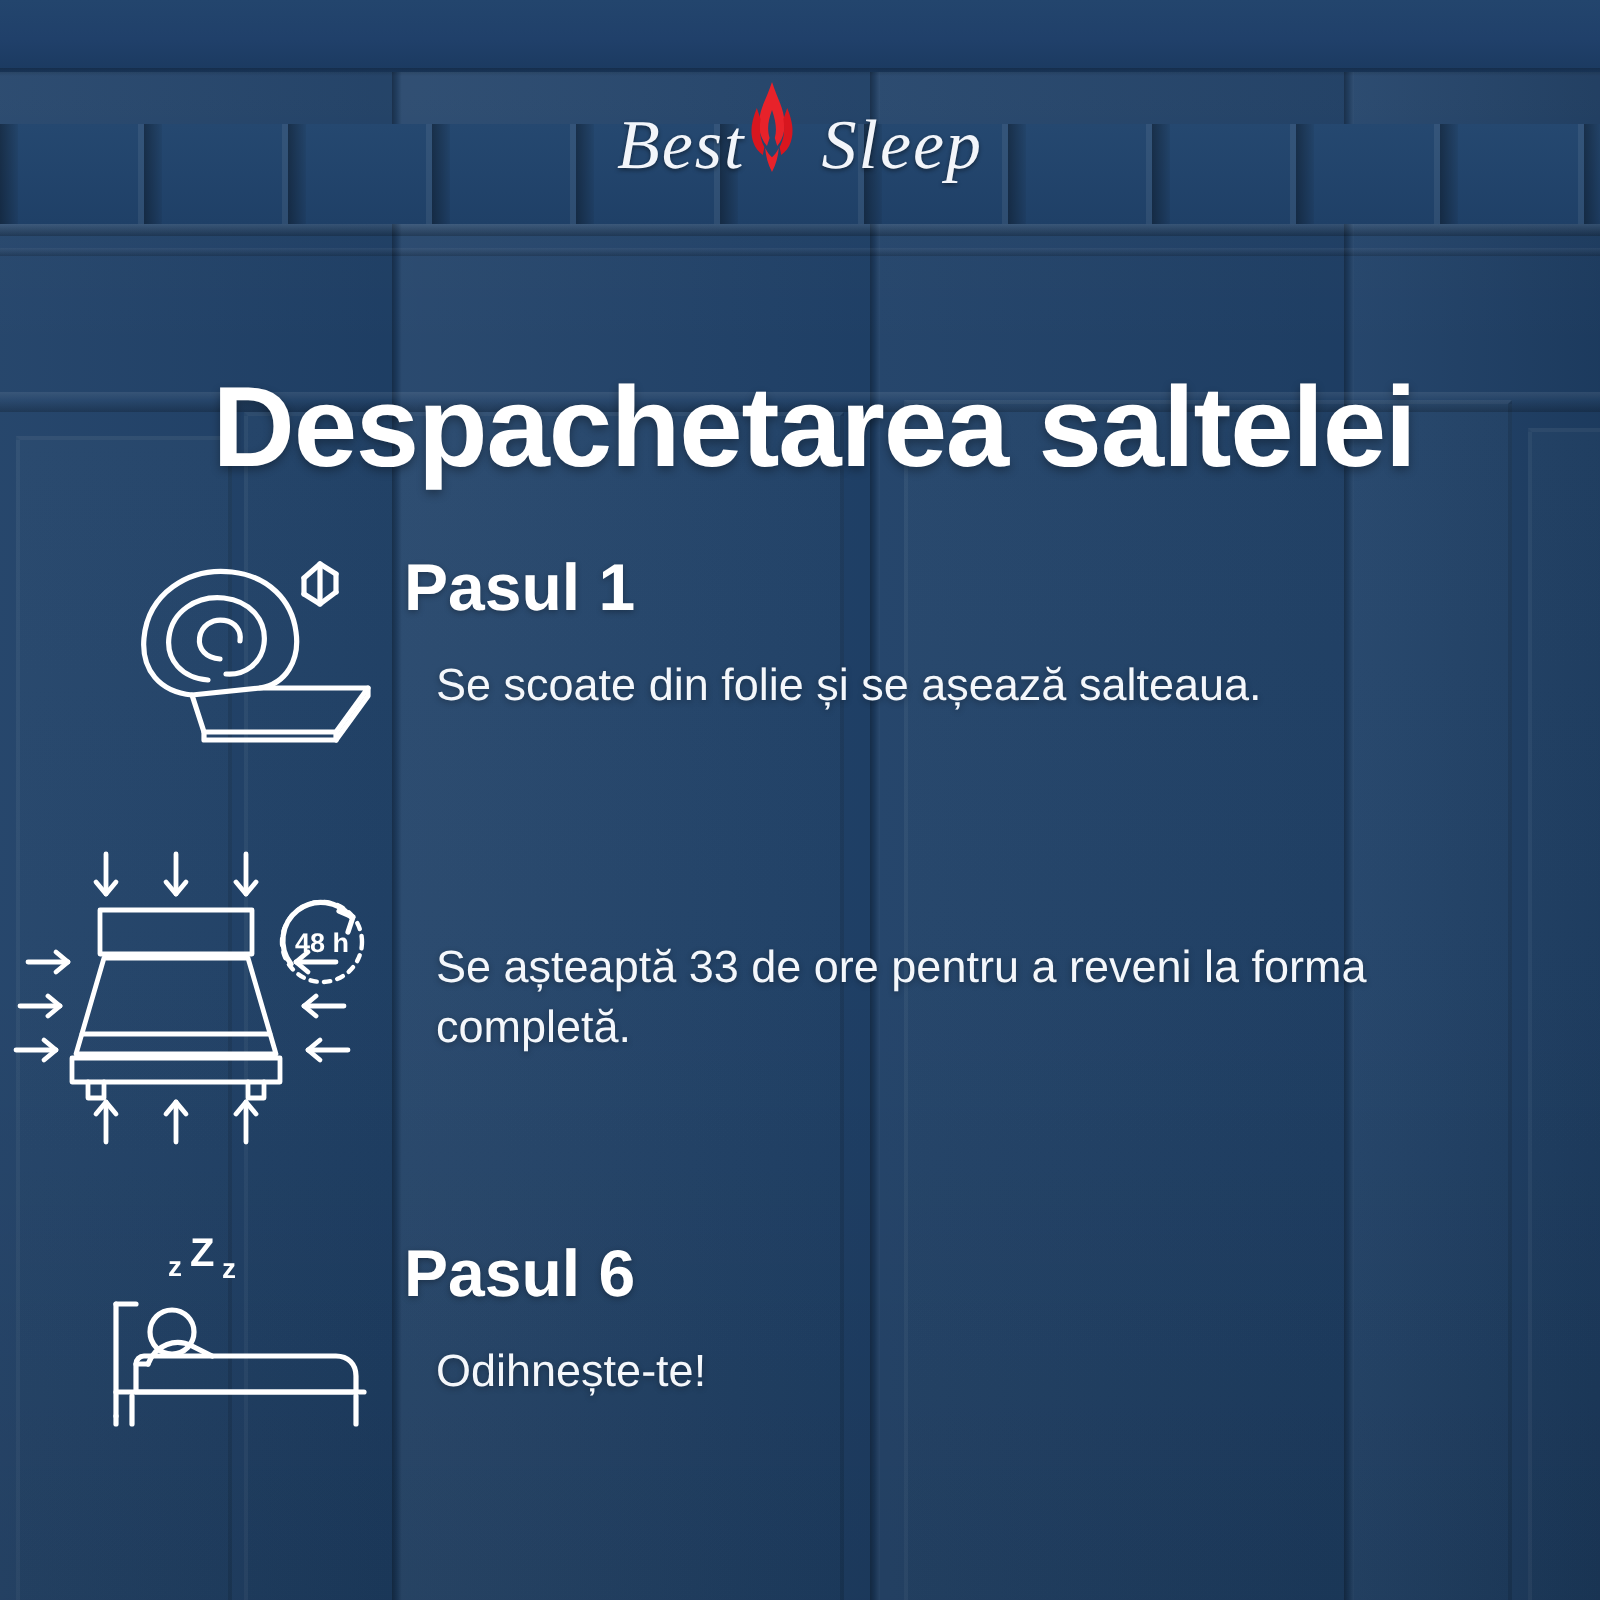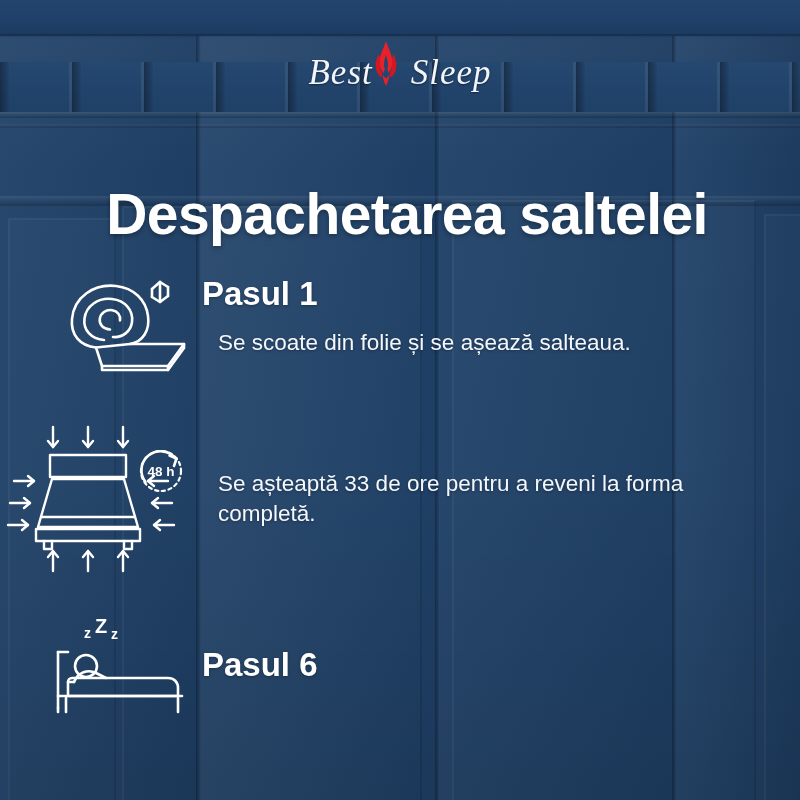--- a/index.html
+++ b/index.html
@@ -302,17 +302,18 @@
 
           <path d="M14 80 L138 80"></path>
 
           <path d="M22 82 L22 96"></path>
           <path d="M134 82 L134 96"></path>
           <path d="M14 92 L14 96"></path>
         </svg>
       </div>
       <div class="step-body">
         <div class="step-title">Pasul 6</div>
+        <p class="step-desc">Odihnește-te!</p>
       </div>
     </div>
 
   </div>
 </div>
 
 </body></html>

